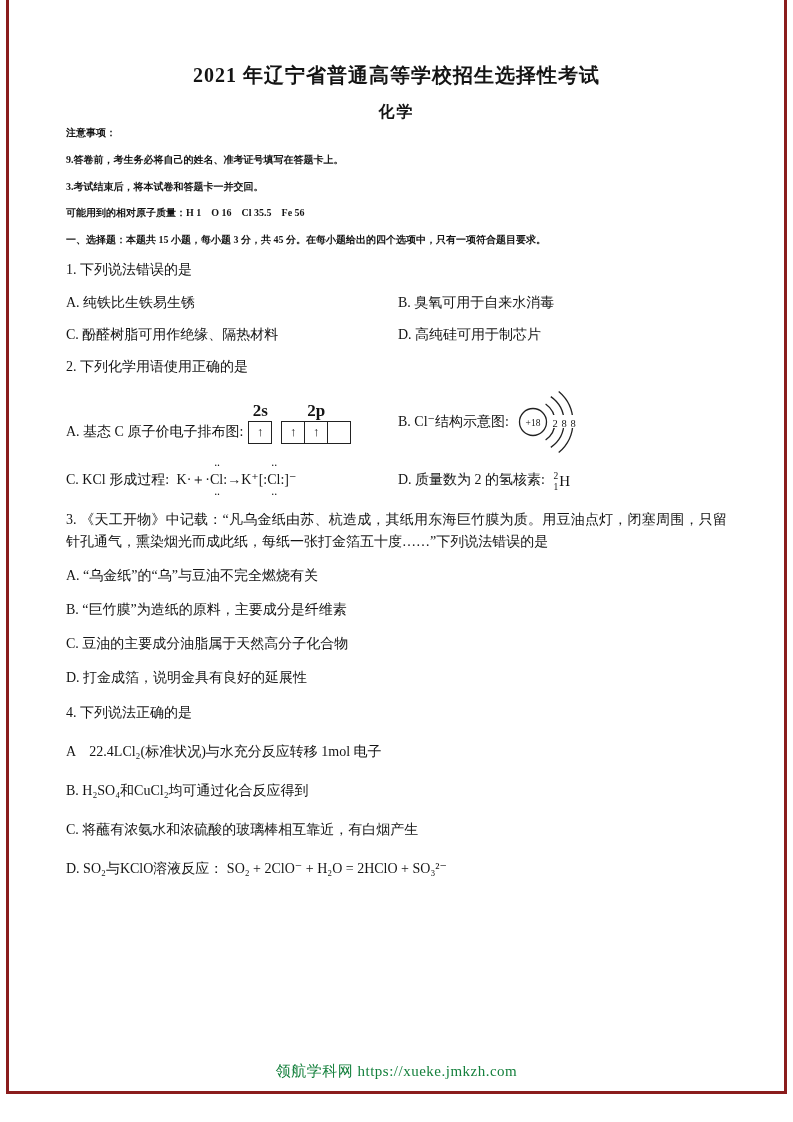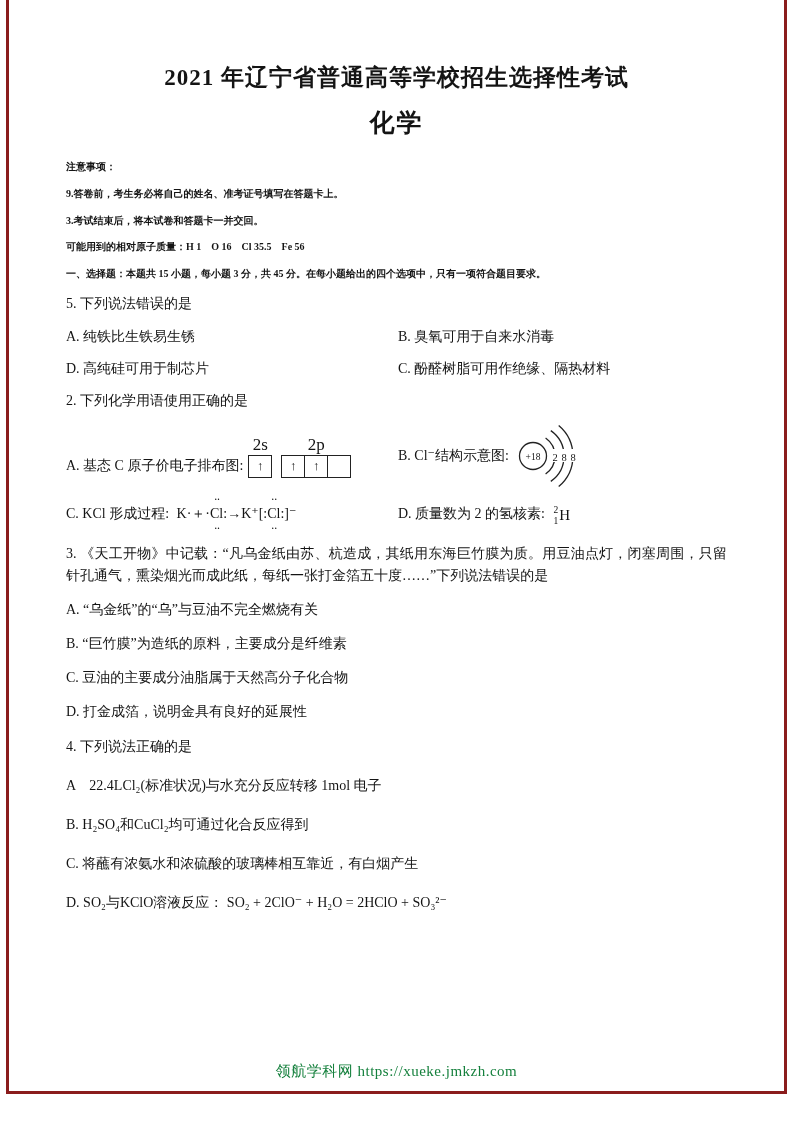--- a/index.html
+++ b/index.html
@@ -4,32 +4,32 @@
 <style>
   html,body{margin:0;padding:0;background:#ffffff;}
   body{width:793px;height:1122px;position:relative;overflow:hidden;
        font-family:"Liberation Serif","DejaVu Serif",serif;color:#141414;}
   .frame{position:absolute;background:#8a1c1c;}
   #frame-left{left:6px;top:0;width:3px;height:1094px;}
   #frame-right{right:6px;top:0;width:3px;height:1094px;}
   #frame-bottom{left:6px;top:1091px;height:3px;width:781px;}
   .content{position:absolute;left:66px;top:62px;width:661px;}
   h1,h2{margin:0;}
-  .title{font-size:23px;font-weight:bold;text-align:center;letter-spacing:1px;margin-bottom:13px;}
-  .subject{font-size:25px;font-weight:bold;text-align:center;letter-spacing:2px;margin-bottom:20px;}
+  .title{font-size:20px;font-weight:bold;text-align:center;letter-spacing:1px;margin-bottom:13px;}
+  .subject{font-size:16px;font-weight:bold;text-align:center;letter-spacing:2px;margin-bottom:2px;}
   p{font-size:14px;line-height:1.58;margin:0 0 11px;}
   .bold{font-weight:bold;font-size:10px;}
   .justify{text-align:justify;}
   .opt-grid{display:grid;grid-template-columns:332px 1fr;}
   .opt-grid p{margin-bottom:10px;}
   .q2row1{display:grid;grid-template-columns:332px 1fr;align-items:center;margin:8px 0 12px;}
   .cell{display:flex;align-items:center;font-size:14px;}
   .cell-a{align-items:flex-end;}
   .cell-a .prefix{margin-bottom:3px;white-space:nowrap;}
-  .orbital{display:inline-flex;align-items:flex-end;gap:9px;margin-left:5px;}
+  .orbital{display:inline-flex;align-items:flex-end;gap:9px;margin-left:5px;font-weight:bold;}
   .orb-group{display:inline-flex;flex-direction:column;align-items:center;}
   .orb-label{font-size:17px;line-height:1.15;}
   .orb-boxes{display:inline-flex;}
   .obox{width:22px;height:21px;border:1px solid #222;display:inline-flex;
         align-items:center;justify-content:center;font-size:13px;background:#fff;}
   .orb-boxes .obox + .obox{margin-left:-1px;}
   .atom-svg{margin-left:6px;vertical-align:middle;}
   .atom-svg text{fill:#141414;font-family:inherit;}
   .eq{margin-left:4px;}
   .edots{position:relative;display:inline-block;}
@@ -58,26 +58,26 @@
 
   <h1 class="title">2021 年辽宁省普通高等学校招生选择性考试</h1>
   <h2 class="subject">化学</h2>
 
   <p class="bold">注意事项：</p>
   <p class="bold">9.答卷前，考生务必将自己的姓名、准考证号填写在答题卡上。</p>
   <p class="bold">3.考试结束后，将本试卷和答题卡一并交回。</p>
   <p class="bold">可能用到的相对原子质量：H 1　O 16　Cl 35.5　Fe 56</p>
   <p class="bold justify">一、选择题：本题共 15 小题，每小题 3 分，共 45 分。在每小题给出的四个选项中，只有一项符合题目要求。</p>
 
-  <p>5. 下列说法错误的是</p>
+  <p>1. 下列说法错误的是</p>
   <div class="opt-grid">
     <p>A. 纯铁比生铁易生锈</p>
     <p>B. 臭氧可用于自来水消毒</p>
+    <p>C. 酚醛树脂可用作绝缘、隔热材料</p>
     <p>D. 高纯硅可用于制芯片</p>
-    <p>C. 酚醛树脂可用作绝缘、隔热材料</p>
   </div>
 
   <p>2. 下列化学用语使用正确的是</p>
   <div class="q2row1">
     <div class="cell cell-a">
       <span class="prefix">A. 基态 C 原子价电子排布图:</span>
       <span class="orbital">
         <span class="orb-group">
           <span class="orb-label">2s</span>
           <span class="orb-boxes">

